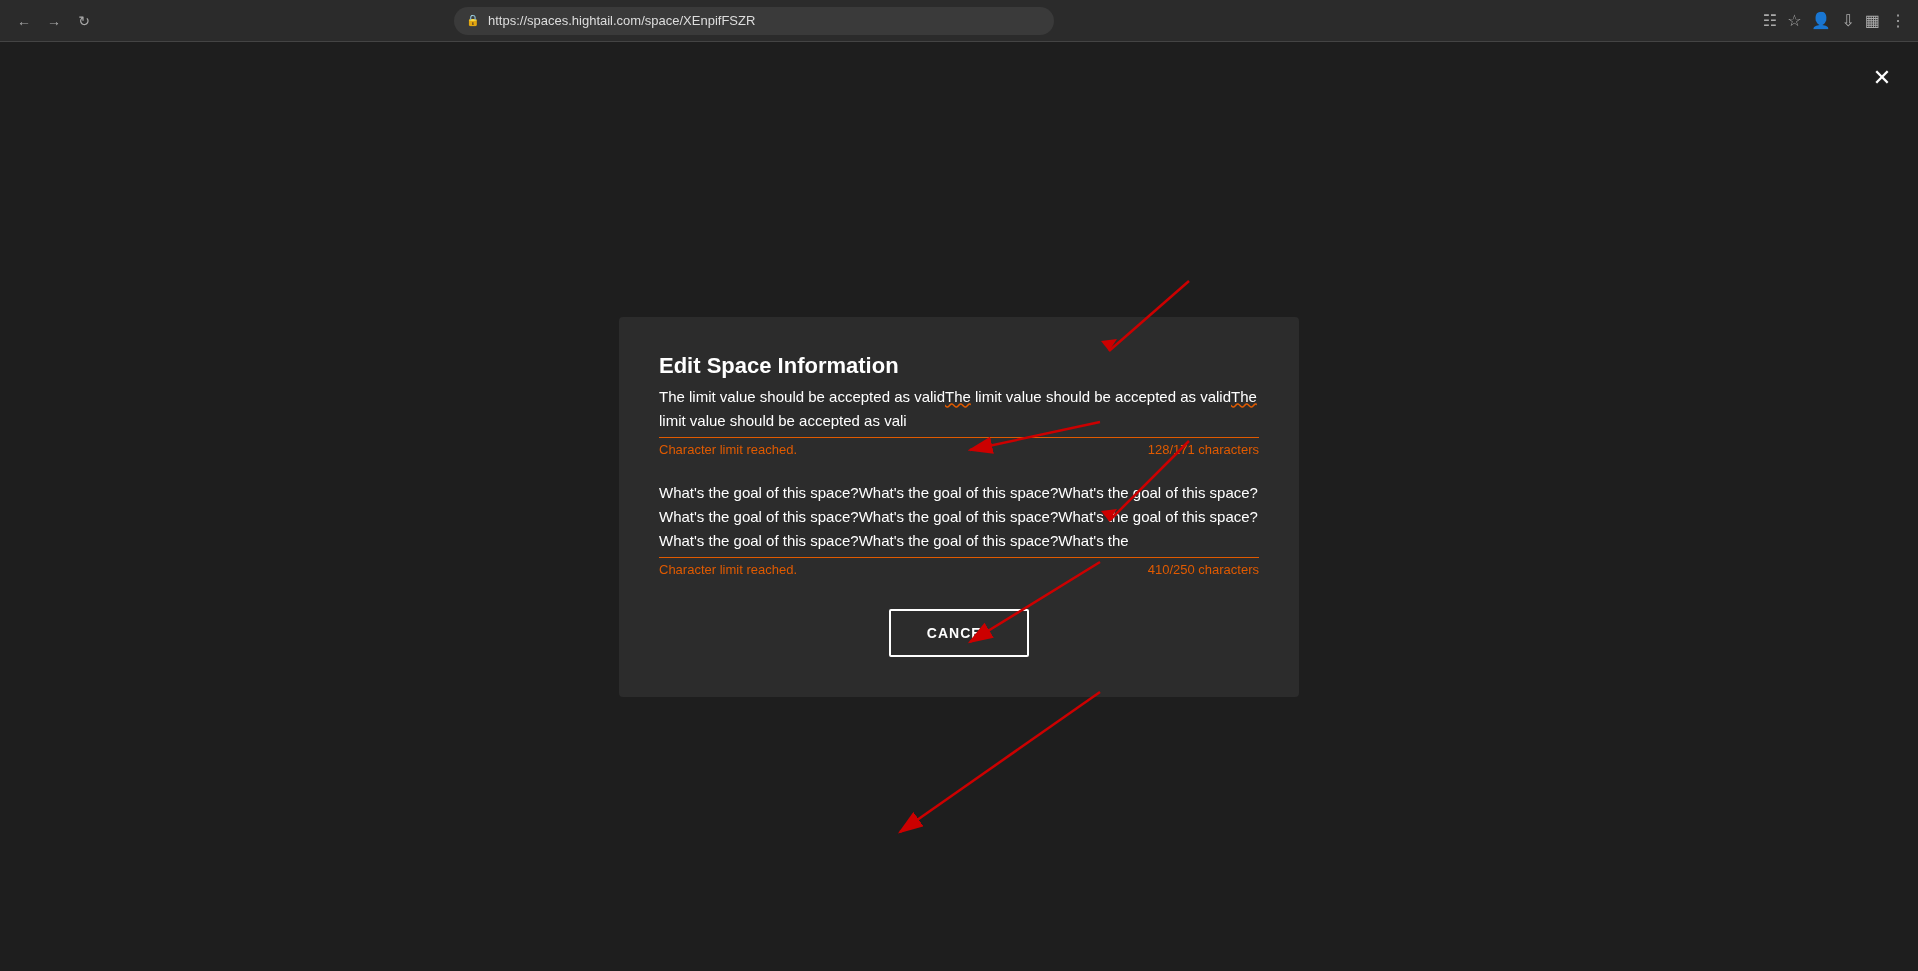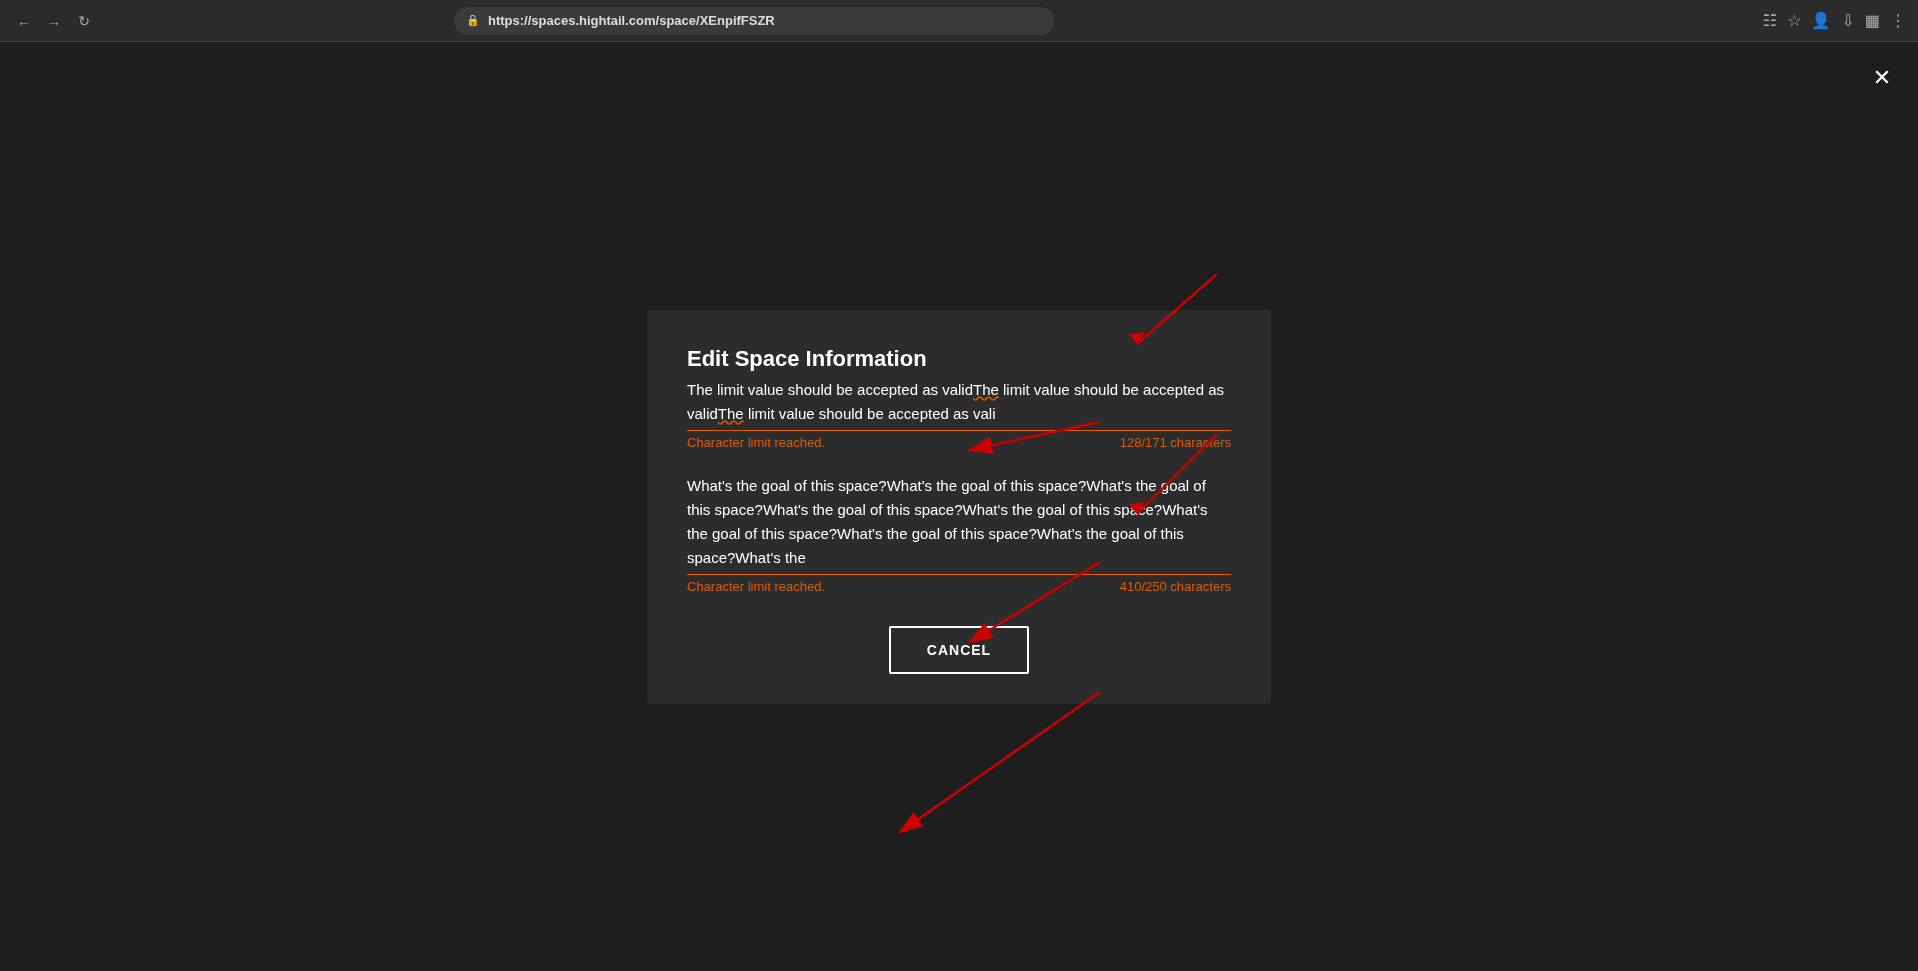--- a/index.html
+++ b/index.html
@@ -56,21 +56,20 @@
     }
 
     .address-bar-wrap .lock-icon {
       color: #aaa;
       font-size: 11px;
     }
 
     .address-text {
       color: #ddd;
       font-size: 13px;
-      font-weight: bold;
     }
 
     .browser-actions {
       display: flex;
       gap: 10px;
       align-items: center;
       color: #aaa;
       font-size: 16px;
       margin-left: auto;
     }
@@ -102,22 +101,22 @@
       height: 32px;
       display: flex;
       align-items: center;
       justify-content: center;
     }
 
     
     .modal {
       background: #2c2c2c;
       border-radius: 4px;
-      width: 624px;
-      padding: 36px 40px 30px 40px;
+      width: 680px;
+      padding: 36px 40px 40px 40px;
       position: relative;
     }
 
     .modal-title {
       font-size: 22px;
       font-weight: 600;
       color: #ffffff;
       margin-bottom: 6px;
     }
 

